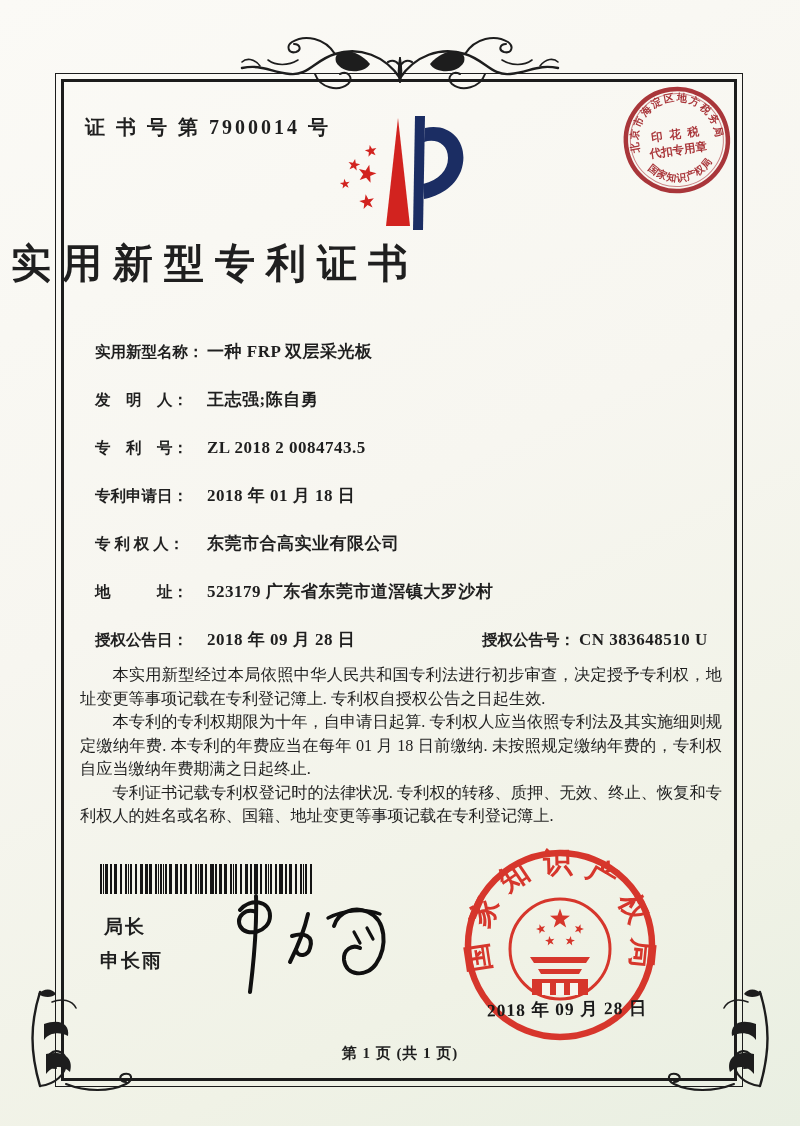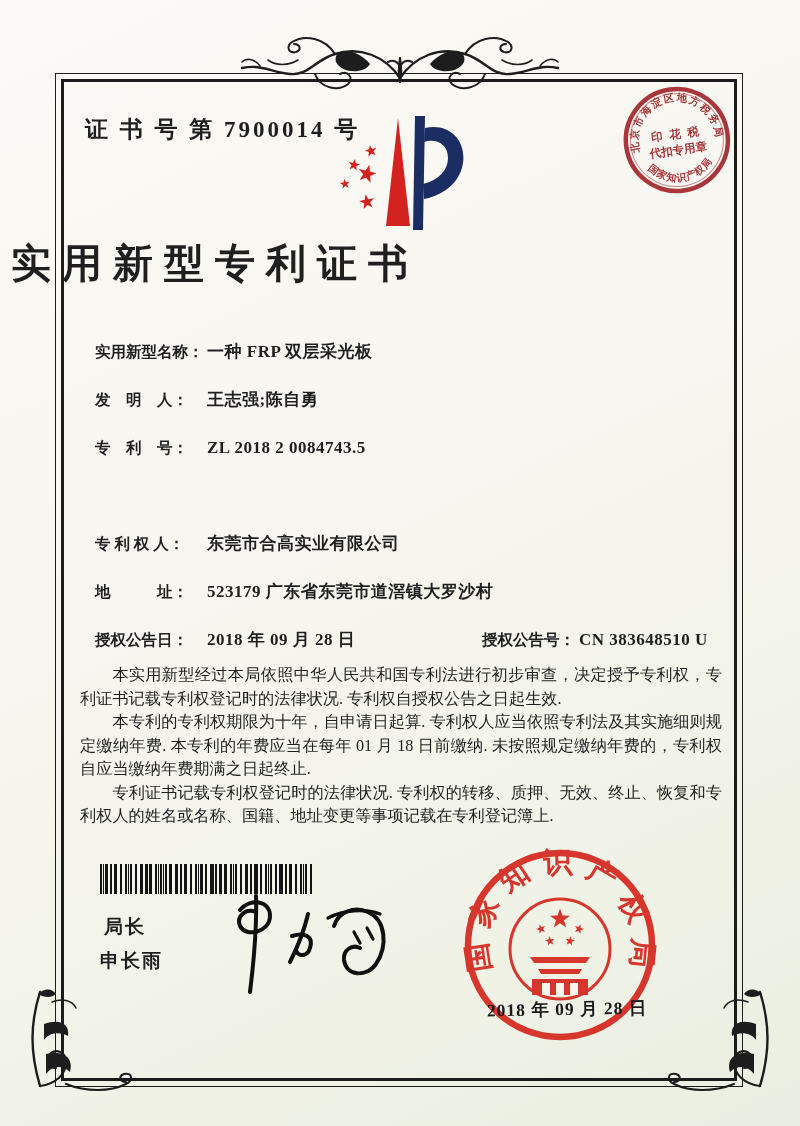--- a/index.html
+++ b/index.html
@@ -16,21 +16,21 @@
   .border-outer{
     position:absolute;left:55px;top:73px;width:688px;height:1014px;
     border:1.5px solid #1c1c1c;box-sizing:border-box;
   }
   .border-inner{
     position:absolute;left:61px;top:79px;width:676px;height:1002px;
     border:3px solid #1c1c1c;box-sizing:border-box;
   }
   .cert-no{
     position:absolute;left:85px;top:114px;
-    font-size:23px;letter-spacing:3px;font-weight:600;
+    font-size:20px;letter-spacing:3px;font-weight:600;
   }
   .title{
     position:absolute;left:0;right:0;top:236px;text-align:left;
     font-size:40px;font-weight:600;letter-spacing:11px;text-indent:11px;
   }
   .field-row{position:absolute;left:95px;height:24px;line-height:24px;white-space:nowrap;}
   .flabel{display:inline-block;width:108px;font-size:15.5px;font-weight:600;vertical-align:bottom;}
   .fvalue{font-size:17px;font-weight:600;letter-spacing:0.5px;}
   .grant-no{position:absolute;left:482px;top:628px;height:24px;line-height:24px;white-space:nowrap;}
   .paras{
@@ -154,39 +154,43 @@
     <span class="fvalue">一种 FRP 双层采光板</span>
   </div>
   <div class="field-row" style="top:388px">
     <span class="flabel">发　明　人：</span>
     <span class="fvalue">王志强;陈自勇</span>
   </div>
   <div class="field-row" style="top:436px">
     <span class="flabel">专　利　号：</span>
     <span class="fvalue">ZL 2018 2 0084743.5</span>
   </div>
+  <div class="field-row" style="top:484px">
+    <span class="flabel">专利申请日：</span>
+    <span class="fvalue">2018 年 01 月 18 日</span>
+  </div>
   <div class="field-row" style="top:532px">
     <span class="flabel">专 利 权 人：</span>
     <span class="fvalue">东莞市合高实业有限公司</span>
   </div>
   <div class="field-row" style="top:580px">
     <span class="flabel">地　　　址：</span>
     <span class="fvalue">523179 广东省东莞市道滘镇大罗沙村</span>
   </div>
   <div class="field-row" style="top:628px">
     <span class="flabel">授权公告日：</span>
     <span class="fvalue">2018 年 09 月 28 日</span>
   </div>
   <div class="grant-no">
     <span class="flabel" style="width:auto">授权公告号：</span>
     <span class="fvalue">CN 383648510 U</span>
   </div>
 
   <div class="paras">
-    <p>本实用新型经过本局依照中华人民共和国专利法进行初步审查，决定授予专利权，专利证书记载专利权登记时的法律状况. 专利权自授权公告之日起生效.</p>
+    <p>本实用新型经过本局依照中华人民共和国专利法进行初步审查，决定授予专利权，地址变更等事项记载在专利登记簿上. 专利权自授权公告之日起生效.</p>
     <p>本专利的专利权期限为十年，自申请日起算. 专利权人应当依照专利法及其实施细则规定缴纳年费. 本专利的年费应当在每年 01 月 18 日前缴纳. 未按照规定缴纳年费的，专利权自应当缴纳年费期满之日起终止.</p>
     <p>专利证书记载专利权登记时的法律状况. 专利权的转移、质押、无效、终止、恢复和专利权人的姓名或名称、国籍、地址变更等事项记载在专利登记簿上.</p>
   </div>
 
   <div class="barcode"></div>
 
   <div class="director-title">局长</div>
   <div class="director-name">申长雨</div>
 
   <svg class="sig-svg" width="190" height="112" viewBox="0 0 190 112">
@@ -222,14 +226,15 @@
         <path d="M78,124 L122,124 L119,129 L81,129 Z"></path>
         <path d="M72,134 L128,134 L128,150 L72,150 Z"></path>
         <rect x="82" y="138" width="8" height="12" fill="#f7f5ee"></rect>
         <rect x="96" y="138" width="8" height="12" fill="#f7f5ee"></rect>
         <rect x="110" y="138" width="8" height="12" fill="#f7f5ee"></rect>
       </g>
     </g>
   </svg>
   <div class="seal-date">2018 年 09 月 28 日</div>
 
+  <div class="footer">第 1 页 (共 1 页)</div>
 
 </div>
 
 </body></html>

